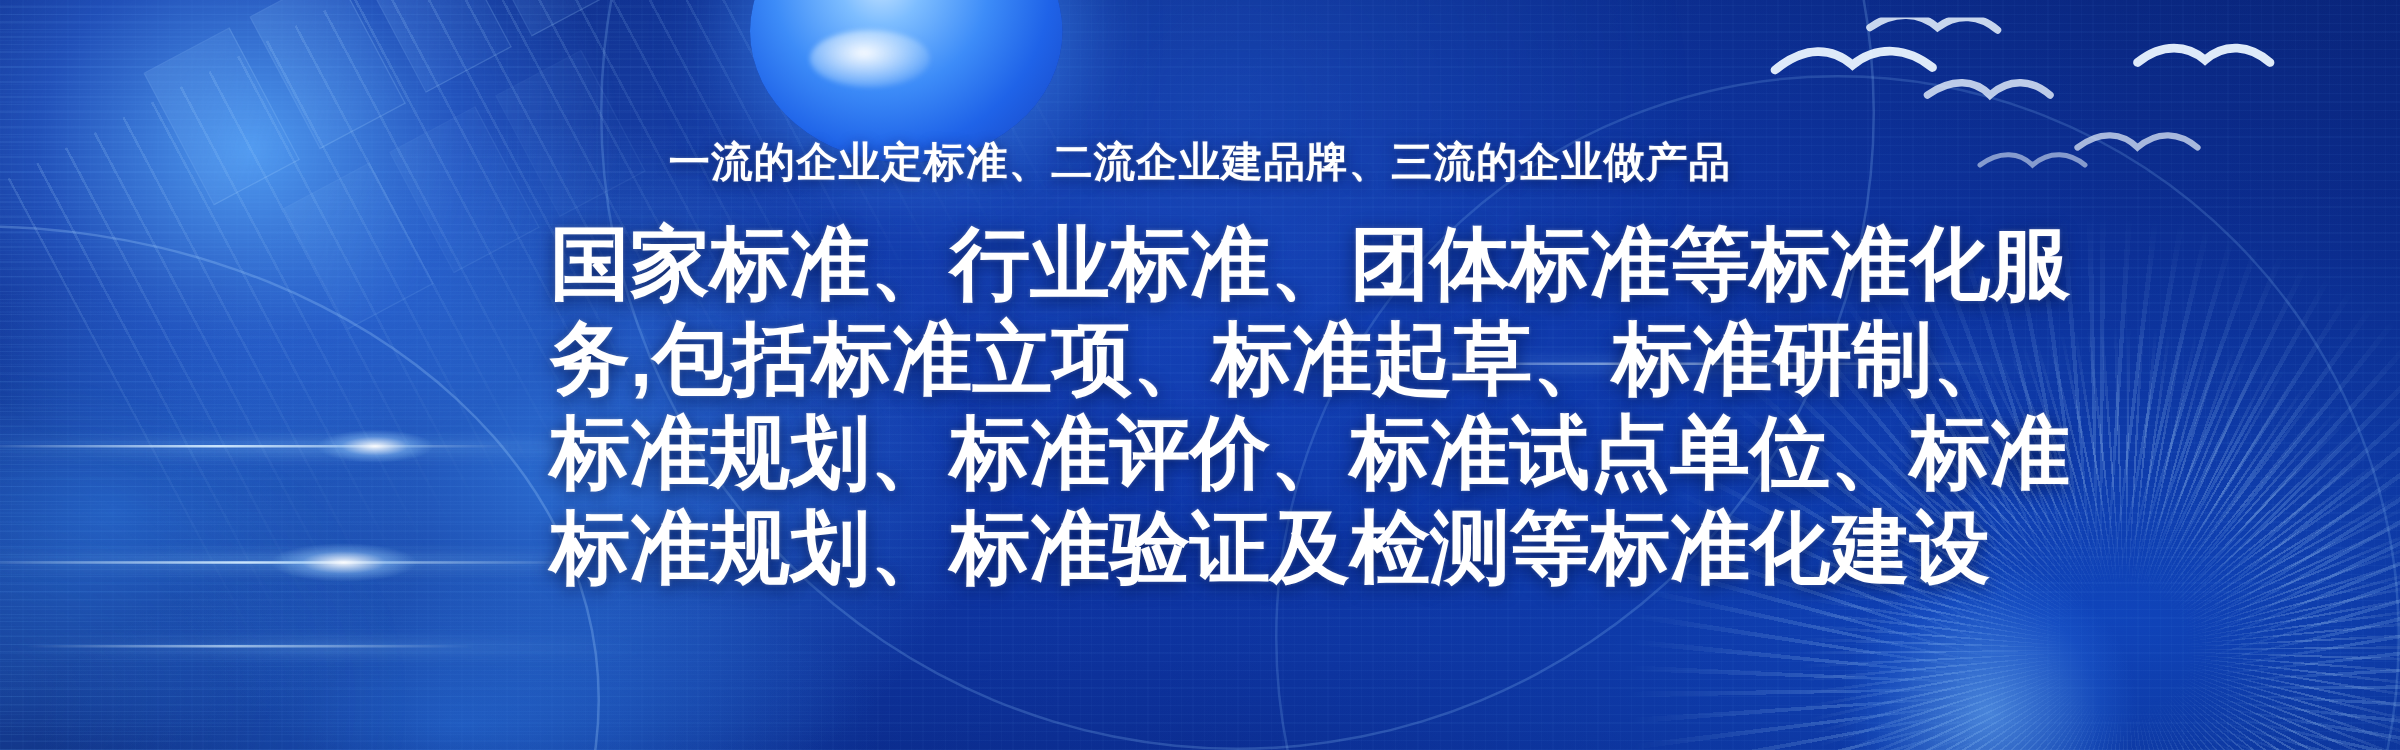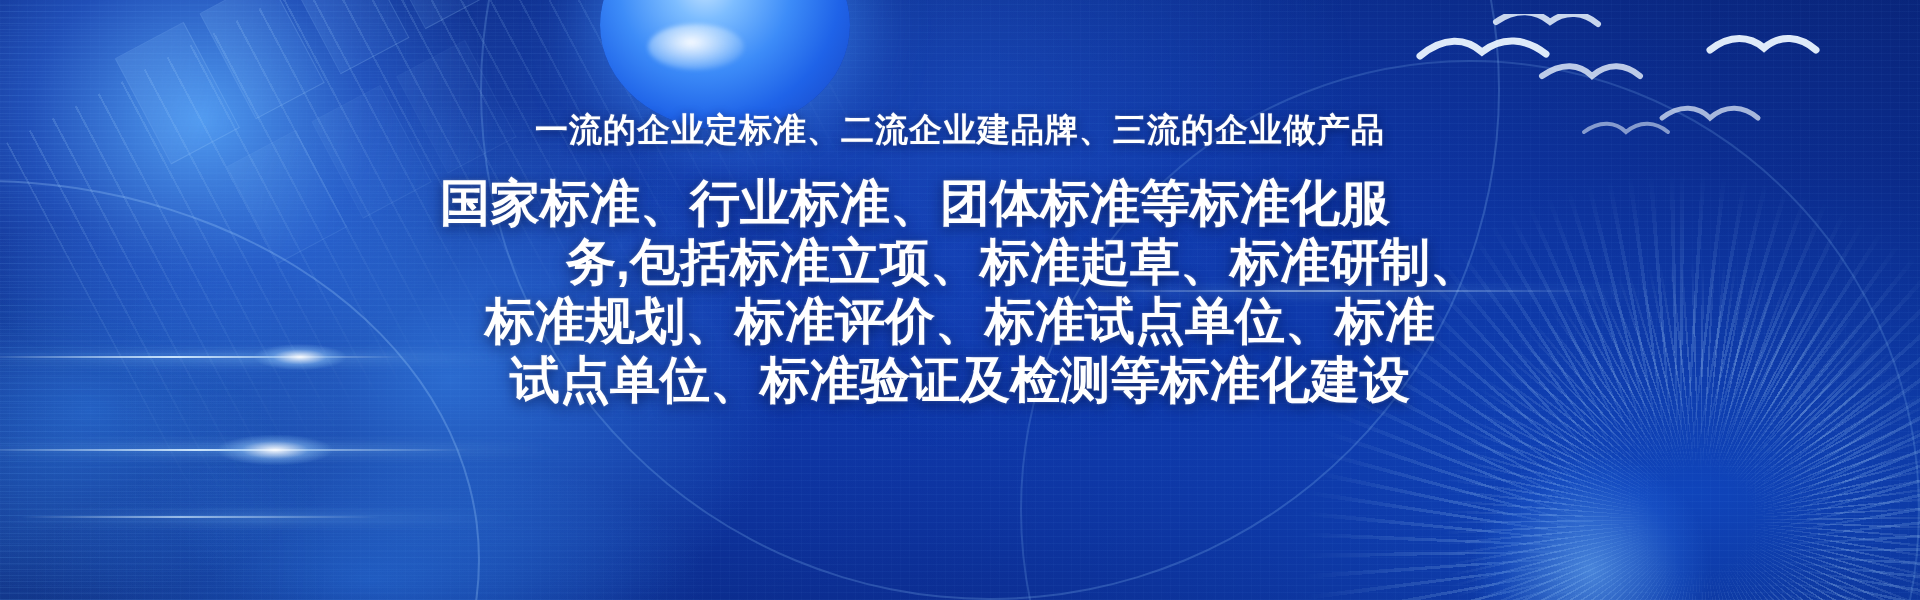--- a/index.html
+++ b/index.html
@@ -170,21 +170,21 @@
     font-weight:700;
     letter-spacing:1px;
     color:#ffffff;
     text-shadow:0 2px 10px rgba(0,20,80,0.75), 0 0 2px rgba(255,255,255,.4);
     line-height:1.1;
   }
   .headline{
     margin:0 auto;
     padding-top:26px;
     width:1040px;
-    font-size:50px;
+    font-size:64px;
     font-weight:700;
     line-height:1.18;
     color:#ffffff;
     text-shadow:0 3px 14px rgba(0,20,80,0.8), 0 0 3px rgba(255,255,255,.35);
     letter-spacing:0px;
   }
   .headline .ln{display:block;white-space:nowrap;}
   .headline .ln.l1{text-align:left;}
   .headline .ln.l2{text-align:right;}
   .headline .ln.l3{text-align:center;}
@@ -253,17 +253,17 @@
     </g>
   </svg>
 
   <div class="content">
     <p class="subtitle">一流的企业定标准、二流企业建品牌、三流的企业做产品</p>
 
     <div class="headline">
       <span class="ln l1">国家标准、行业标准、团体标准等标准化服</span>
       <span class="ln l2">务,包括标准立项、标准起草、标准研制、</span>
       <span class="ln l3">标准规划、标准评价、标准试点单位、标准</span>
-      <span class="ln l4">试点单位、标准验证及检测等标准化建设</span>
+      <span class="ln l4">标准规划、标准验证及检测等标准化建设</span>
     </div>
   </div>
 
 </div>
 
 </body></html>

